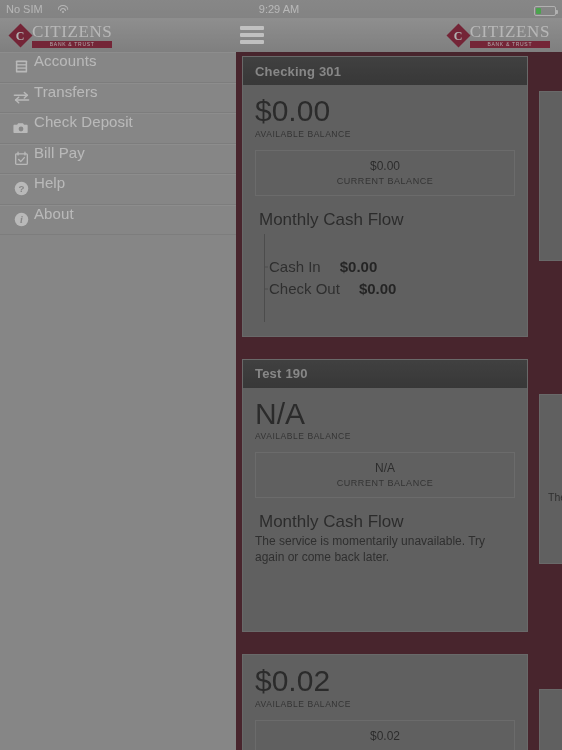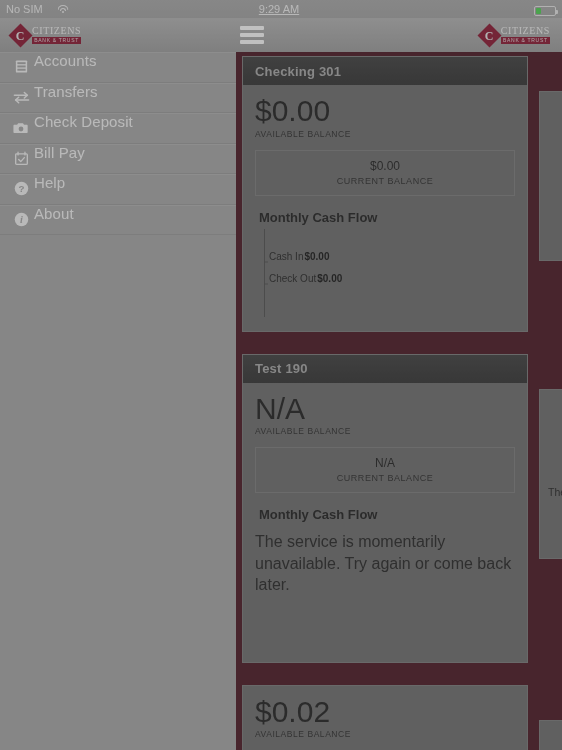--- a/index.html
+++ b/index.html
@@ -11,21 +11,21 @@
   #app { position:relative; width:562px; height:750px; overflow:hidden; }
 
   
   .statusbar{
     position:absolute; top:0; left:0; width:562px; height:18px;
     background:linear-gradient(to bottom,#a9a9a9,#a3a3a3);
     display:flex; align-items:center; padding:0 6px;
     font-size:11px; color:#f0f0f0;
   }
   .sb-left{ display:flex; align-items:center; gap:15px; }
-  .sb-center{ position:absolute; left:0; right:4px; text-align:center; font-size:11px; color:#f2f2f2; pointer-events:none;text-decoration:underline;}
+  .sb-center{ position:absolute; left:0; right:4px; text-align:center; font-size:11px; color:#f2f2f2; pointer-events:none;}
   .sb-right{ margin-left:auto; display:flex; align-items:center; gap:20px;flex-direction:column; }
   .wifi{ display:inline-block; width:11px; height:9px; position:relative; }
   .wifi i{ position:absolute; display:block; border:1.5px solid #efefef; border-bottom:none;
            border-radius:50% 50% 0 0 / 100% 100% 0 0; left:50%; transform:translateX(-50%); }
   .wifi i:nth-child(1){ width:11px; height:5px; top:0; }
   .wifi i:nth-child(2){ width:6px; height:3px; top:3px; }
   .wifi i:nth-child(3){ width:2px; height:2px; top:6px; background:#efefef; border-radius:50%; border:none;}
   .batt{ width:22px; height:10px; border:1px solid #e8e8e8; border-radius:2px; position:relative; padding:1px; }
   .batt span{ display:block; height:100%; width:45%; background:#4cd351; border-radius:1px; }
   .batt:after{ content:""; position:absolute; right:-3px; top:3px; width:2px; height:4px;
@@ -44,21 +44,21 @@
   .logo{ display:flex; align-items:center; gap:3px; }
   .logo-diamond{
     width:17px; height:17px; background:#8c1530; transform:rotate(45deg);
     display:flex; align-items:center; justify-content:center; flex:none;
   }
   .logo-diamond b{
     transform:rotate(-45deg); color:#e8e8e8; font-family:"Liberation Serif",serif;
     font-size:12px; font-weight:bold; line-height:1;
   }
   .logo-words{ display:flex; flex-direction:column; line-height:1; }
-  .logo-top{ font-family:"Liberation Serif",serif; font-size:10px; letter-spacing:.6px;
+  .logo-top{ font-family:"Liberation Serif",serif; font-size:17px; letter-spacing:.6px;
              color:#f2f2f2; font-weight:normal; }
   .logo-bot{ background:#8c1530; color:#e6d3d8; font-size:5px; letter-spacing:.7px;
              text-align:center; padding:1px 2px; margin-top:1px; }
   .hamburger{
     position:absolute; left:240px; top:50%; transform:translateY(-50%);
     width:24px; display:flex; flex-direction:column; gap:3px; cursor:pointer;
   }
   .hamburger i{ display:block; height:4px; background:#fff; border-radius:1px; }
 
   
@@ -100,35 +100,35 @@
   }
   .card-body{ padding:10px 12px 14px 12px; }
   .avail-amt{ font-size:30px; color:#1d1d1d; line-height:1.05; font-weight:normal; }
   .avail-lbl{ font-size:8.5px; color:#2a2a2a; letter-spacing:.55px; margin-top:2px; }
   .curbox{
     margin-top:11px; border:1px solid #7f7f7f; padding:8px 0 9px 0;
     text-align:center;
   }
   .cur-amt{ font-size:12px; color:#1d1d1d; }
   .cur-lbl{ font-size:9px; color:#2a2a2a; letter-spacing:.55px; margin-top:3px; }
-  .cf-title{ font-size:13px; font-weight:bold; color:#1d1d1d; margin-top:14px; padding-left:4px; }
+  .cf-title{ font-size:17px; font-weight:normal; color:#1d1d1d; margin-top:14px; padding-left:4px; }
   .cf-chart{ position:relative; margin-top:4px; padding-left:14px; }
   .cf-axis{
     position:absolute; left:9px; top:0; bottom:0; width:1px; background:#4f4f4f;
   }
   .cf-row{
-    position:relative; height:22px; display:flex; gap:1px;
-    font-size:10px; color:#232323;
+    position:relative; height:22px; display:flex; align-items:center; gap:19px;
+    font-size:15px; color:#232323;
   }
   .cf-row:before{
     content:""; position:absolute; left:-5px; top:50%; transform:translateY(-50%);
     width:4px; height:1px; background:#4f4f4f;
   }
   .cf-val{ font-weight:bold; color:#131313; }
-  .cf-unavailable{ font-size:16px; color:#232323; line-height:1.35; margin-top:9px; }
+  .cf-unavailable{ font-size:12px; color:#232323; line-height:1.35; margin-top:1px; }
   .cf-stub{ height:22px; }
 
   
   .side-panel{
     position:absolute; left:296px; width:60px; background:#6e6e6e; border:1px solid #7b7b7b;
   }
   .side-panel .sp-text{
     position:absolute; top:96px; left:8px; font-size:10.5px; color:#232323; white-space:nowrap;
   }
 

